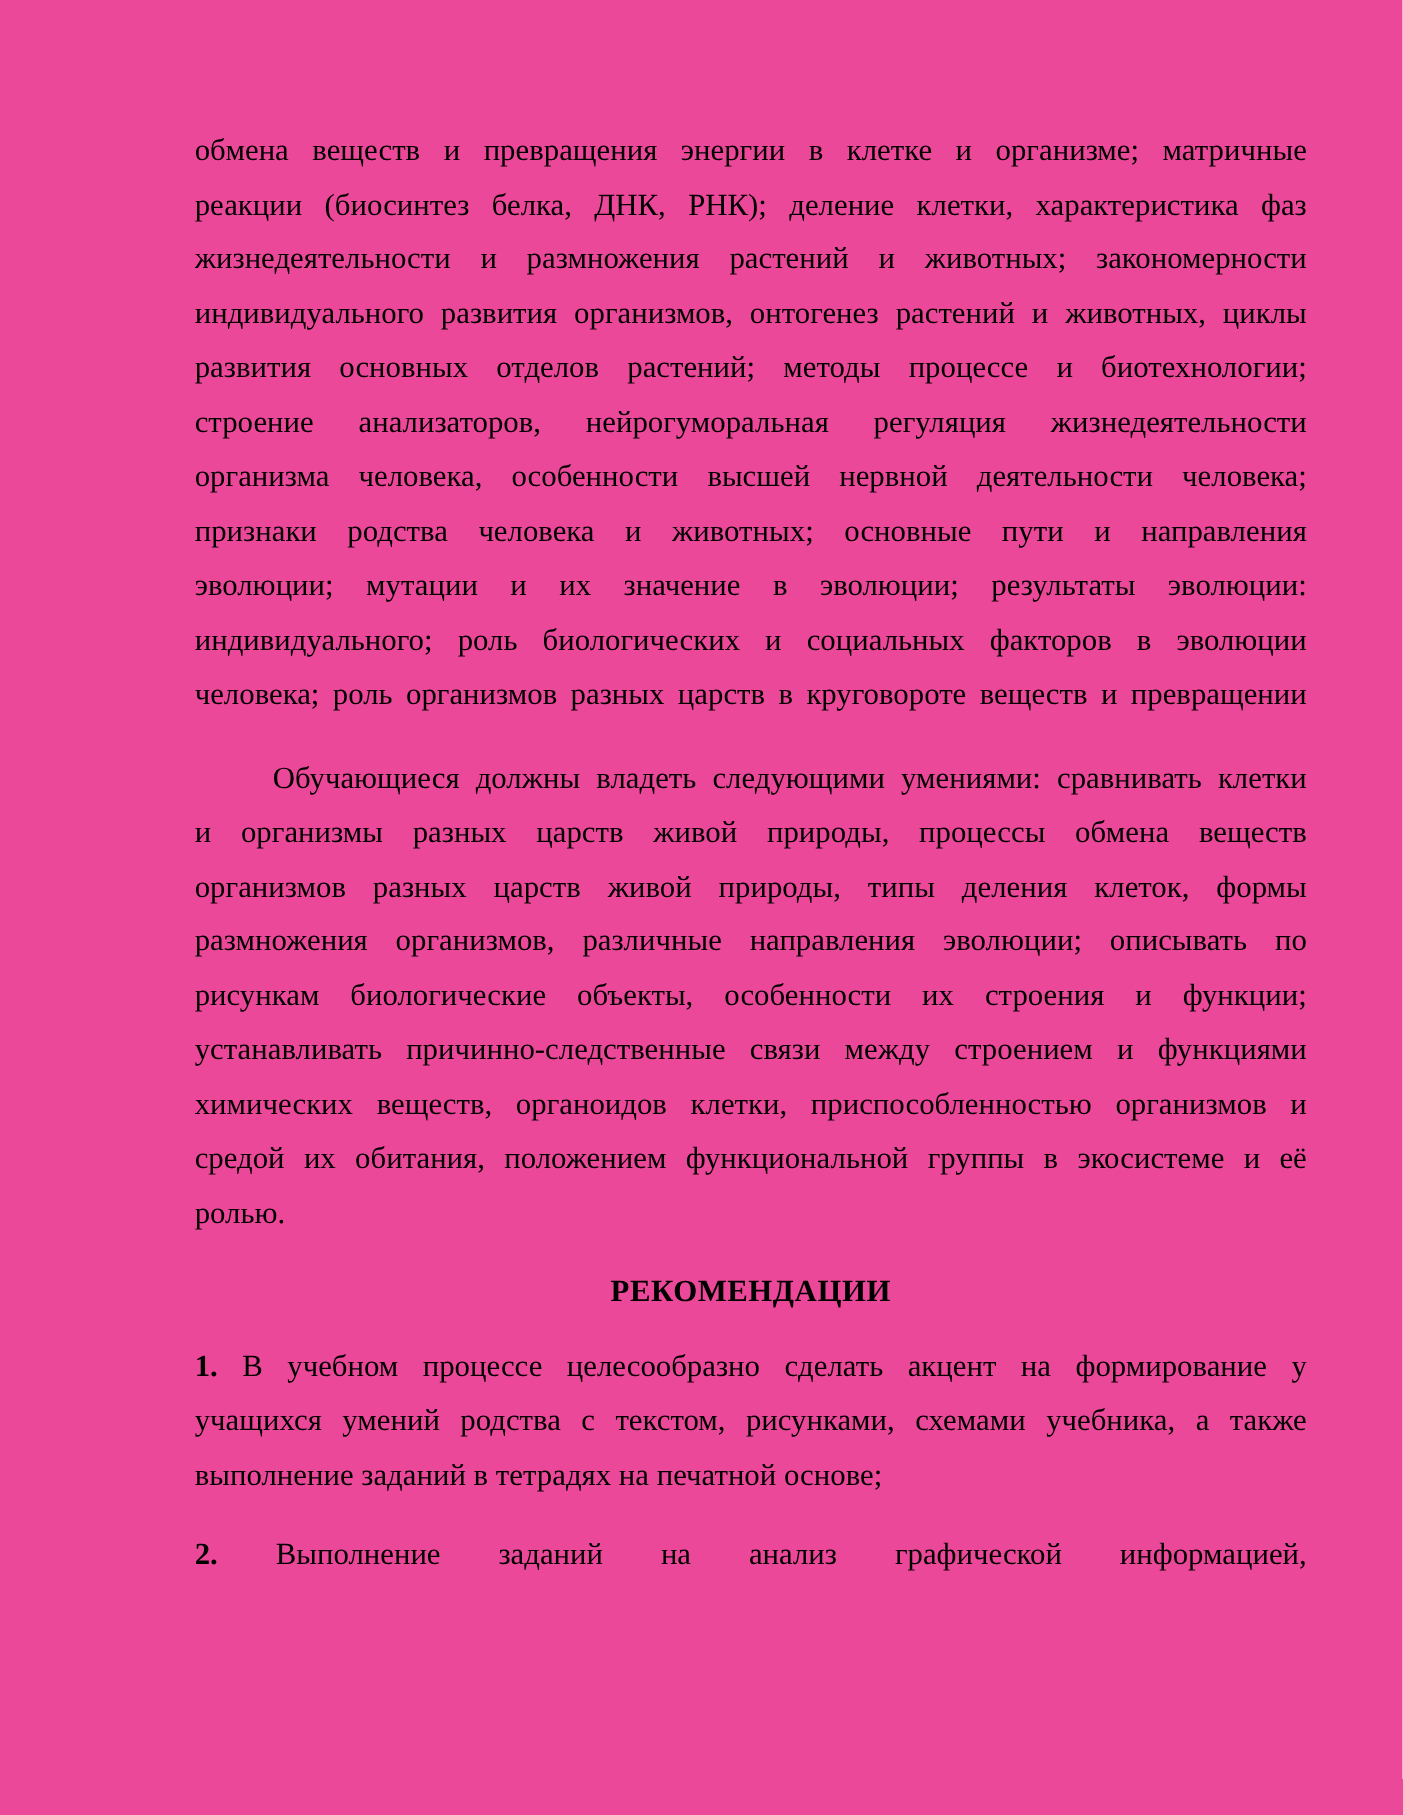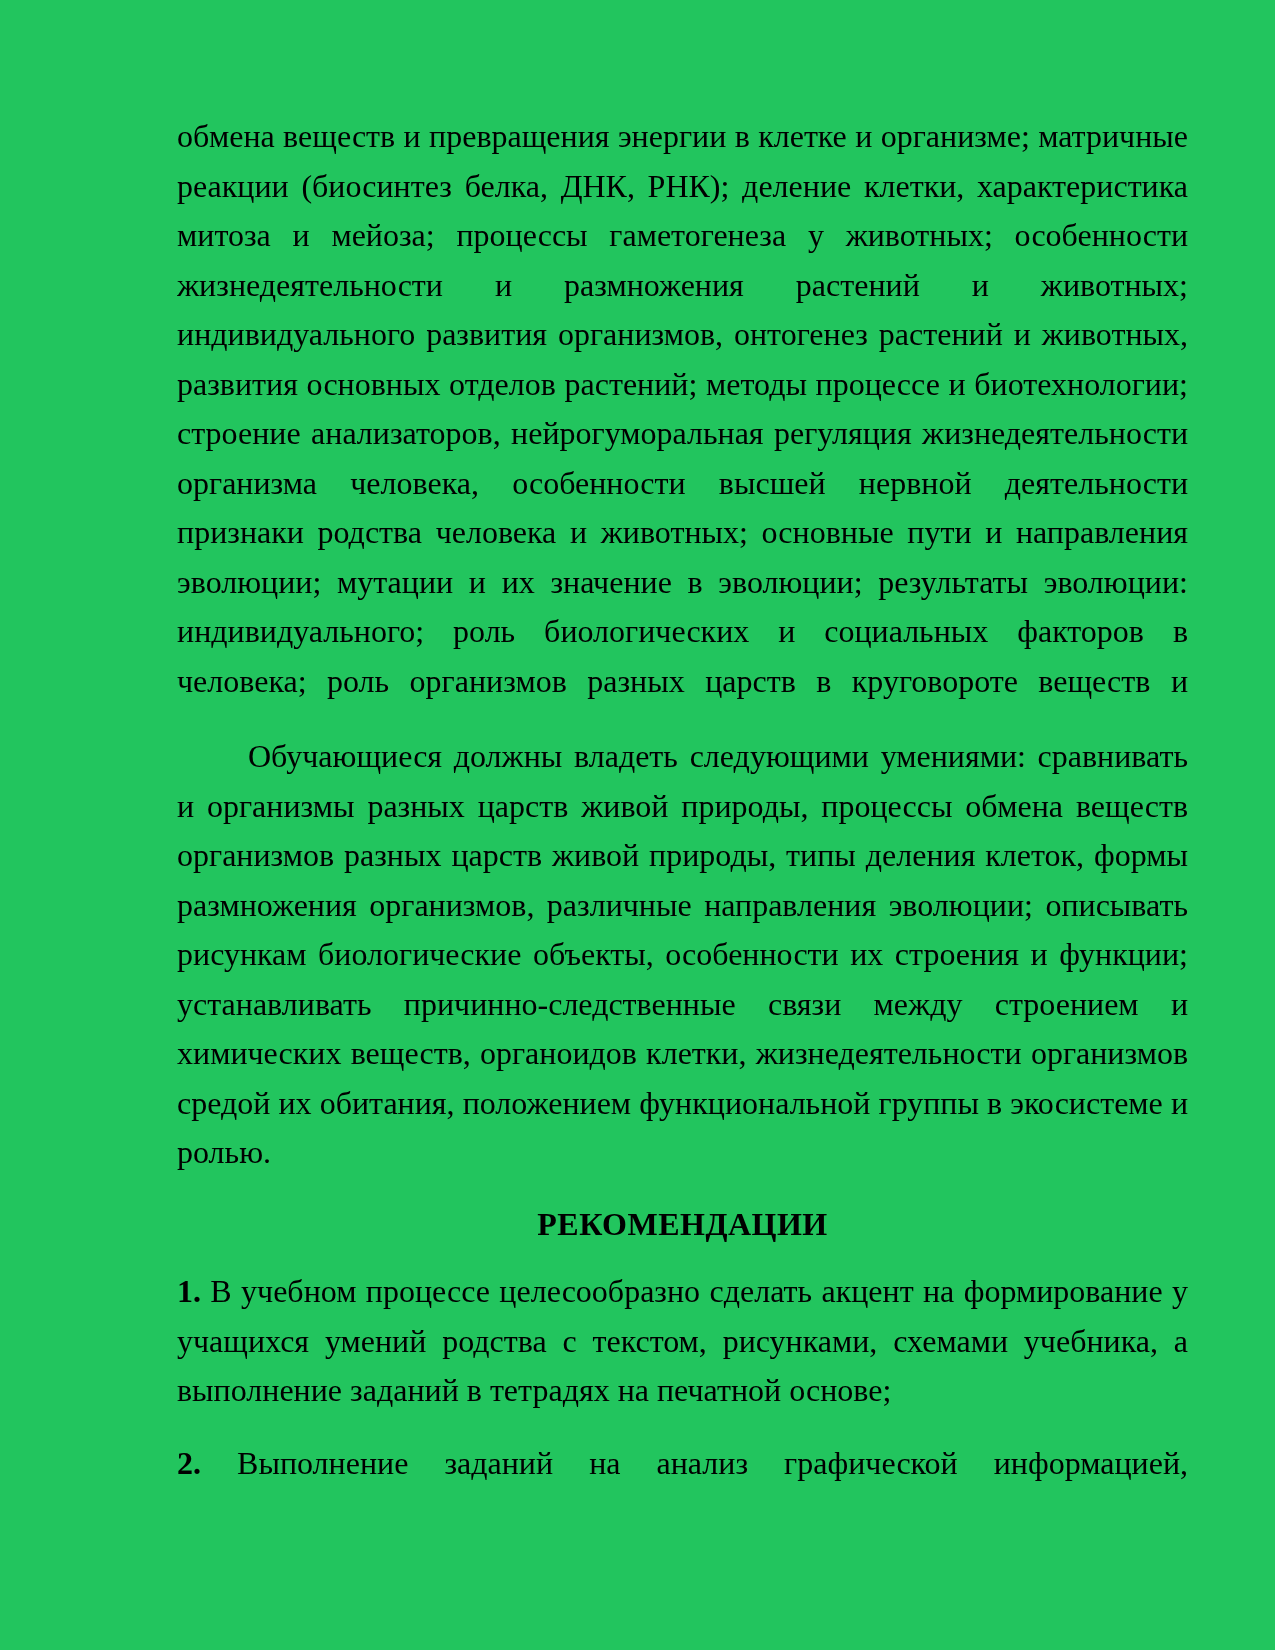--- a/index.html
+++ b/index.html
@@ -4,24 +4,24 @@
 <style>
   html, body {
     margin: 0;
     padding: 0;
     background: #ffffff;
   }
   .page {
     position: relative;
     width: 1275px;
     height: 1650px;
-    background: #22c55e;
+    background: #ec4899;
     color: #000000;
     font-family: "Liberation Serif", "DejaVu Serif", serif;
-    font-size: 32px;
+    font-size: 28px;
     overflow: hidden;
   }
   .content {
     position: absolute;
     left: 177px;
     top: 112px;
     width: 1011px;
   }
   .para { margin: 0; padding: 0; }
   .line {
@@ -51,40 +51,39 @@
 </style>
 </head>
 <body>
 
 <div class="page">
   <div class="content">
 
     <div class="para">
         <div class="line">обмена веществ и превращения энергии в клетке и организме; матричные</div>
         <div class="line">реакции (биосинтез белка, ДНК, РНК); деление клетки, характеристика фаз</div>
-        <div class="line">митоза и мейоза; процессы гаметогенеза у животных; особенности строения,</div>
         <div class="line">жизнедеятельности и размножения растений и животных; закономерности</div>
         <div class="line">индивидуального развития организмов, онтогенез растений и животных, циклы</div>
         <div class="line">развития основных отделов растений; методы процессе и биотехнологии;</div>
         <div class="line">строение анализаторов, нейрогуморальная регуляция жизнедеятельности</div>
         <div class="line">организма человека, особенности высшей нервной деятельности человека;</div>
         <div class="line">признаки родства человека и животных; основные пути и направления</div>
         <div class="line">эволюции; мутации и их значение в эволюции; результаты эволюции:</div>
         <div class="line">индивидуального; роль биологических и социальных факторов в эволюции</div>
         <div class="line">человека; роль организмов разных царств в круговороте веществ и превращении</div>
       </div>
 
     <div class="para indented p2-gap">
         <div class="line">Обучающиеся должны владеть следующими умениями: сравнивать клетки</div>
         <div class="line">и организмы разных царств живой природы, процессы обмена веществ</div>
         <div class="line">организмов разных царств живой природы, типы деления клеток, формы</div>
         <div class="line">размножения организмов, различные направления эволюции; описывать по</div>
         <div class="line">рисункам биологические объекты, особенности их строения и функции;</div>
         <div class="line">устанавливать причинно-следственные связи между строением и функциями</div>
-        <div class="line">химических веществ, органоидов клетки, жизнедеятельности организмов и</div>
+        <div class="line">химических веществ, органоидов клетки, приспособленностью организмов и</div>
         <div class="line">средой их обитания, положением функциональной группы в экосистеме и её</div>
         <div class="line last">ролью.</div>
       </div>
 
     <div class="heading">РЕКОМЕНДАЦИИ</div>
 
     <div class="para item1-gap">
         <div class="line"><span class="item-num">1.</span> В учебном процессе целесообразно сделать акцент на формирование у</div>
         <div class="line">учащихся умений родства с текстом, рисунками,  схемами учебника, а также</div>
         <div class="line last">выполнение заданий в тетрадях на печатной основе;</div>

